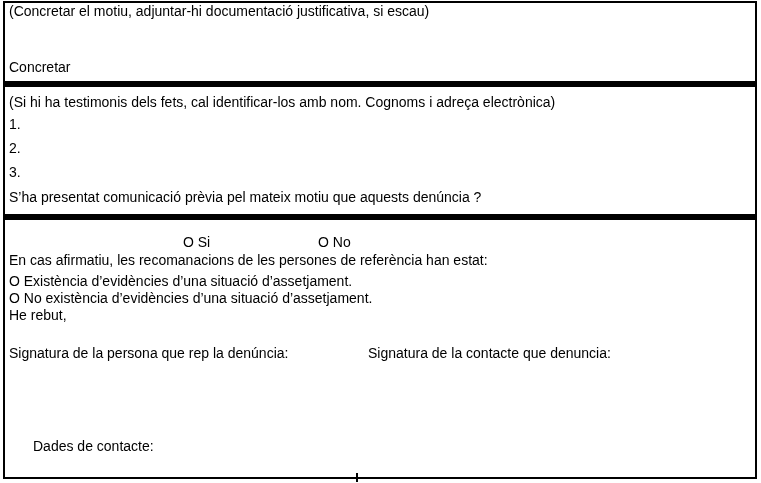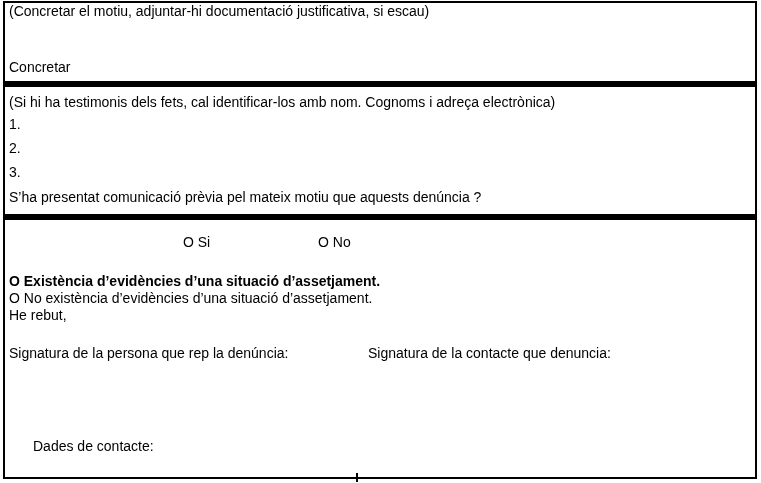--- a/index.html
+++ b/index.html
@@ -69,22 +69,23 @@
     <div class="line" style="top:162px;">3.</div>
 
     <div class="line" style="top:187px;">S’ha presentat comunicació prèvia pel mateix motiu que aquests denúncia ?</div>
 
     <div class="divider" style="top:211px;"></div>
 
     <div class="line" style="top:232px; left:178px;">O Si</div>
 
     <div class="line" style="top:232px; left:313px;">O No</div>
 
+    <div class="line" style="top:250px;">En cas afirmatiu, les recomanacions de les persones de referència han estat:</div>
 
-    <div class="line" style="top:271px;font-weight:bold;">O Existència d’evidències d’una situació d’assetjament.</div>
+    <div class="line" style="top:271px;">O Existència d’evidències d’una situació d’assetjament.</div>
 
     <div class="line" style="top:288px;">O No existència d’evidències d’una situació d’assetjament.</div>
 
     <div class="line" style="top:305px;">He rebut,</div>
 
     <div class="line" style="top:343px;">Signatura de la persona que rep la denúncia:</div>
 
     <div class="line" style="top:343px; left:363px;">Signatura de la contacte que denuncia:</div>
 
 

